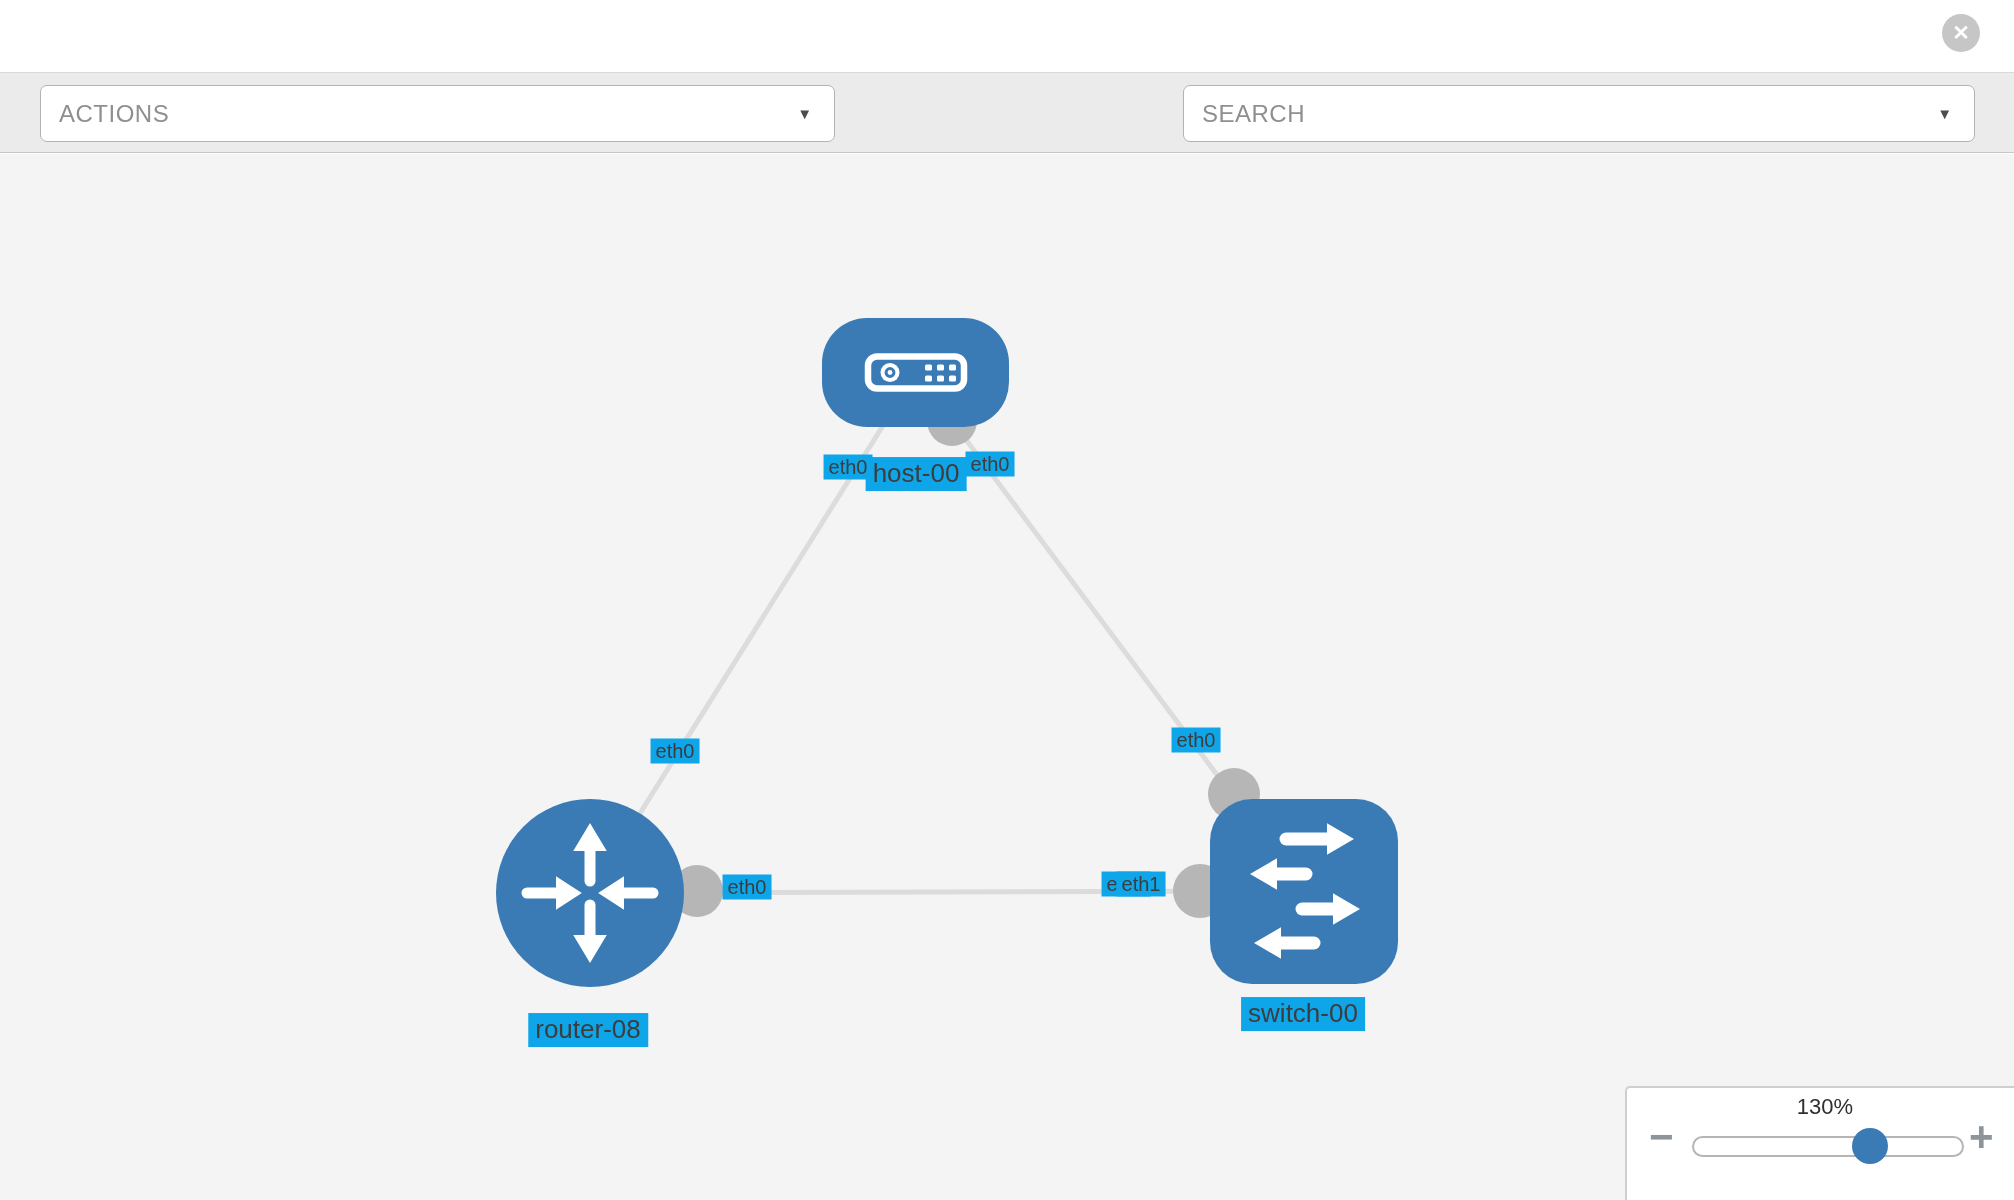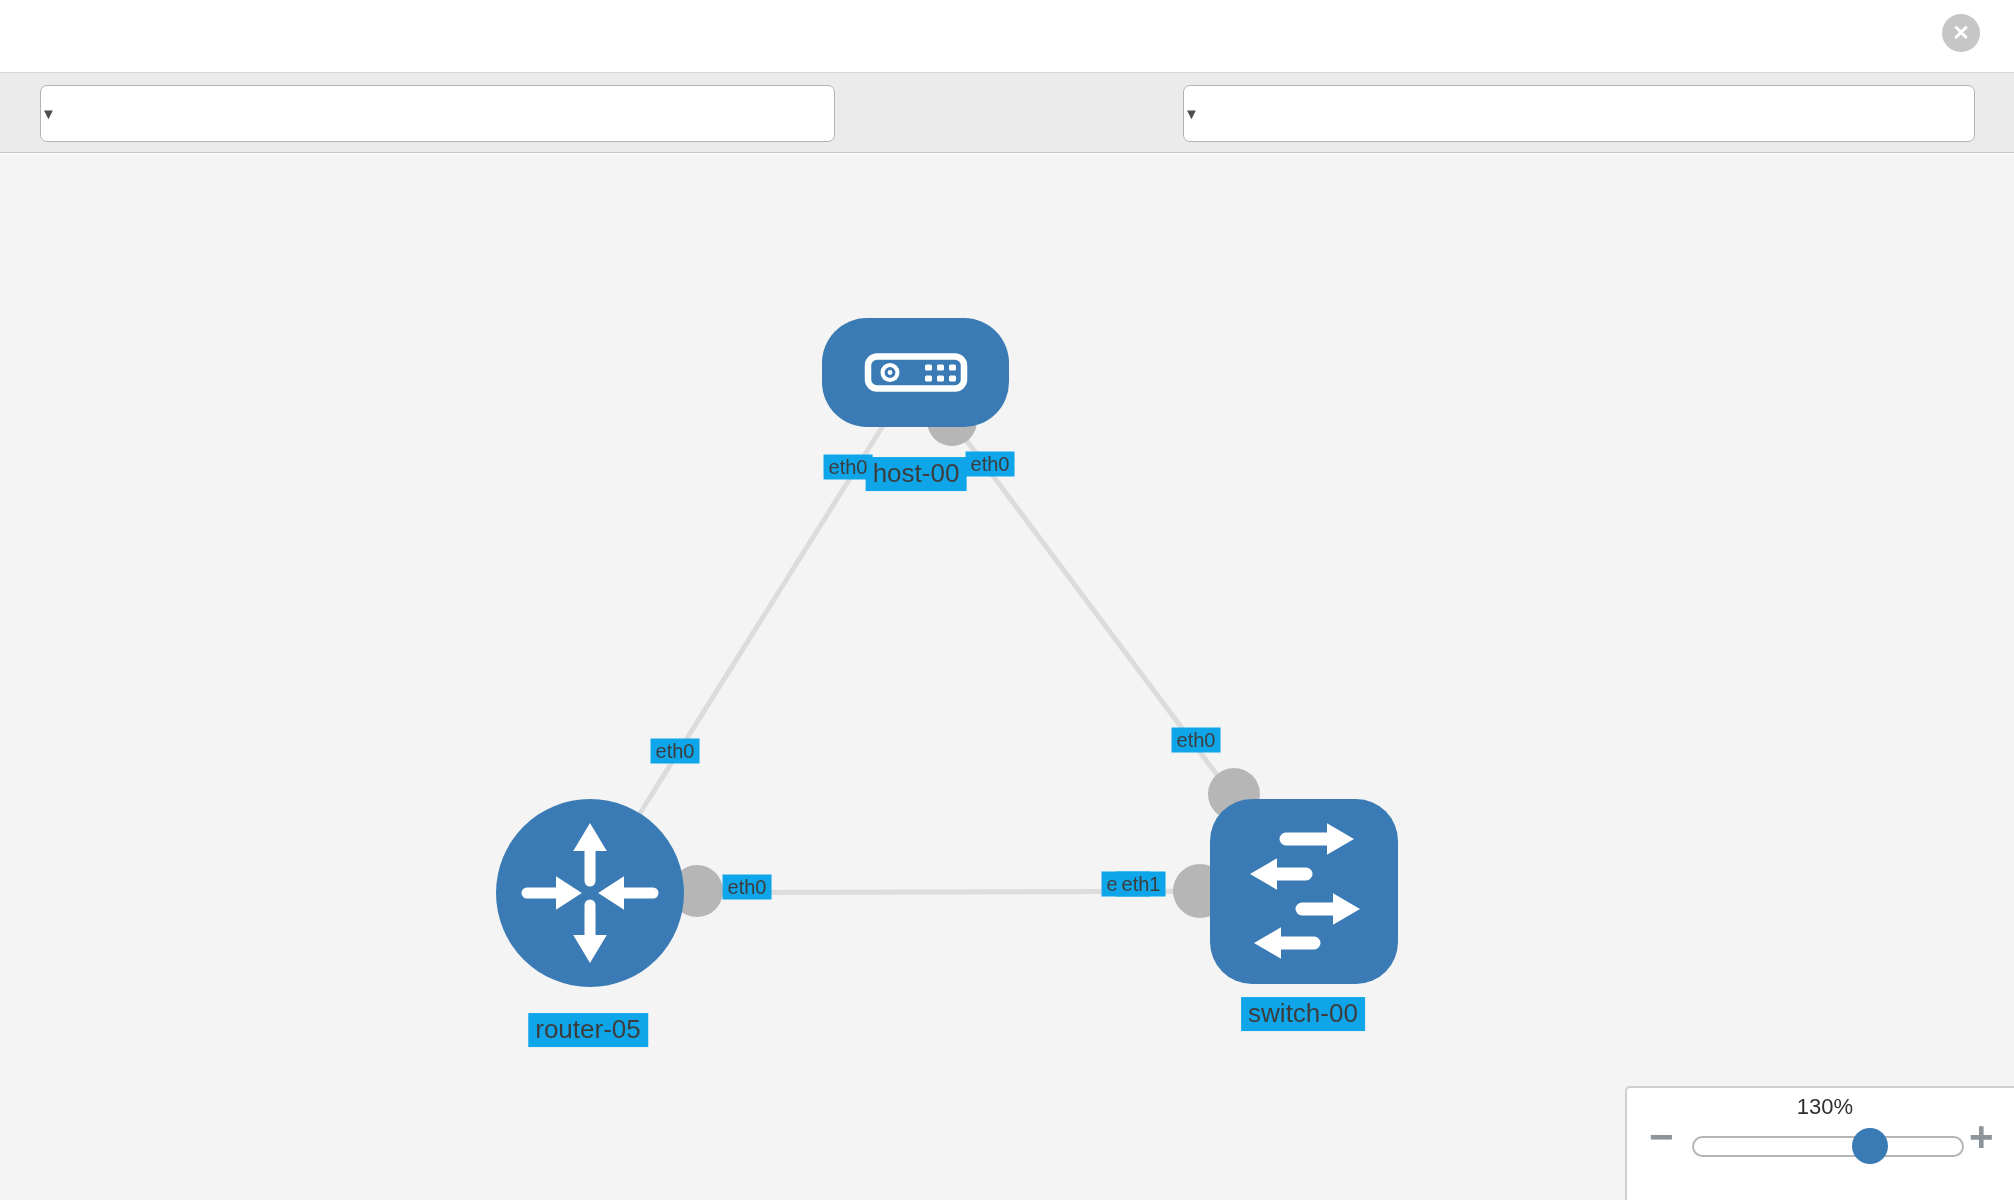--- a/index.html
+++ b/index.html
@@ -86,20 +86,21 @@
 <body>
 
 <div class="header">
   <div class="close-btn">
     <span>✕</span>
   </div>
 </div>
 
 <div class="toolbar">
   <div class="select select-actions">
+    <span class="select-label">ACTIONS</span>
     <span class="caret">▼</span>
   </div>
 
   <div class="icon-btn icon-wrench">
     <svg width="42" height="42" viewBox="-24 -24 48 48">
       <g transform="rotate(45)">
         <circle cx="0" cy="-10" r="10" fill="#6f7b85"></circle>
         <rect x="-4.5" y="-26" width="9" height="18" fill="#ebebeb"></rect>
         <line x1="0" y1="-4" x2="0" y2="17" stroke="#6f7b85" stroke-width="10" stroke-linecap="round"></line>
       </g>
@@ -109,20 +110,21 @@
   <div class="icon-btn icon-key">
     <svg width="42" height="42" viewBox="-24 -24 48 48">
       <circle cx="-8" cy="-8" r="8" fill="none" stroke="#6f7b85" stroke-width="5.5"></circle>
       <line x1="-2" y1="-2" x2="15" y2="15" stroke="#6f7b85" stroke-width="5.5" stroke-linecap="round"></line>
       <line x1="8" y1="8" x2="13" y2="3" stroke="#6f7b85" stroke-width="4.5" stroke-linecap="round"></line>
       <line x1="14" y1="14" x2="20" y2="8" stroke="#6f7b85" stroke-width="4.5" stroke-linecap="round"></line>
     </svg>
   </div>
 
   <div class="select select-search">
+    <span class="select-label">SEARCH</span>
     <span class="caret">▼</span>
   </div>
 </div>
 
 <div class="canvas">
   <svg class="topo-svg" width="2014" height="1046" viewBox="0 0 2014 1046">
 
     <g stroke="#dcdcdc" stroke-width="5">
       <line x1="916" y1="219" x2="590" y2="739"></line>
       <line x1="916" y1="219" x2="1304" y2="737"></line>
@@ -177,21 +179,21 @@
         <polygon points="-28,-31 -28,-3 -52,-17" stroke-width="2"></polygon>
         <line x1="-2" y1="18" x2="32" y2="18"></line>
         <polygon points="30,4 30,32 54,18" stroke-width="2"></polygon>
         <line x1="10" y1="52" x2="-26" y2="52"></line>
         <polygon points="-24,38 -24,66 -48,52" stroke-width="2"></polygon>
       </g>
     </g>
   </svg>
 
   <div class="chip chip-node" style="left:916px;top:300px;">host-00</div>
-  <div class="chip chip-node" style="left:588px;top:856px;">router-05</div>
+  <div class="chip chip-node" style="left:588px;top:856px;">router-08</div>
   <div class="chip chip-node" style="left:1303px;top:840px;">switch-00</div>
 
   <div class="chip chip-if" style="left:848px;top:313px;">eth0</div>
   <div class="chip chip-if" style="left:990px;top:310px;">eth0</div>
   <div class="chip chip-if" style="left:675px;top:597px;">eth0</div>
   <div class="chip chip-if" style="left:747px;top:733px;">eth0</div>
   <div class="chip chip-if" style="left:1196px;top:586px;">eth0</div>
   <div class="chip chip-if" style="left:1126px;top:730px;z-index:4;">eth0</div>
   <div class="chip chip-if" style="left:1141px;top:730px;z-index:5;">eth1</div>
 </div>

